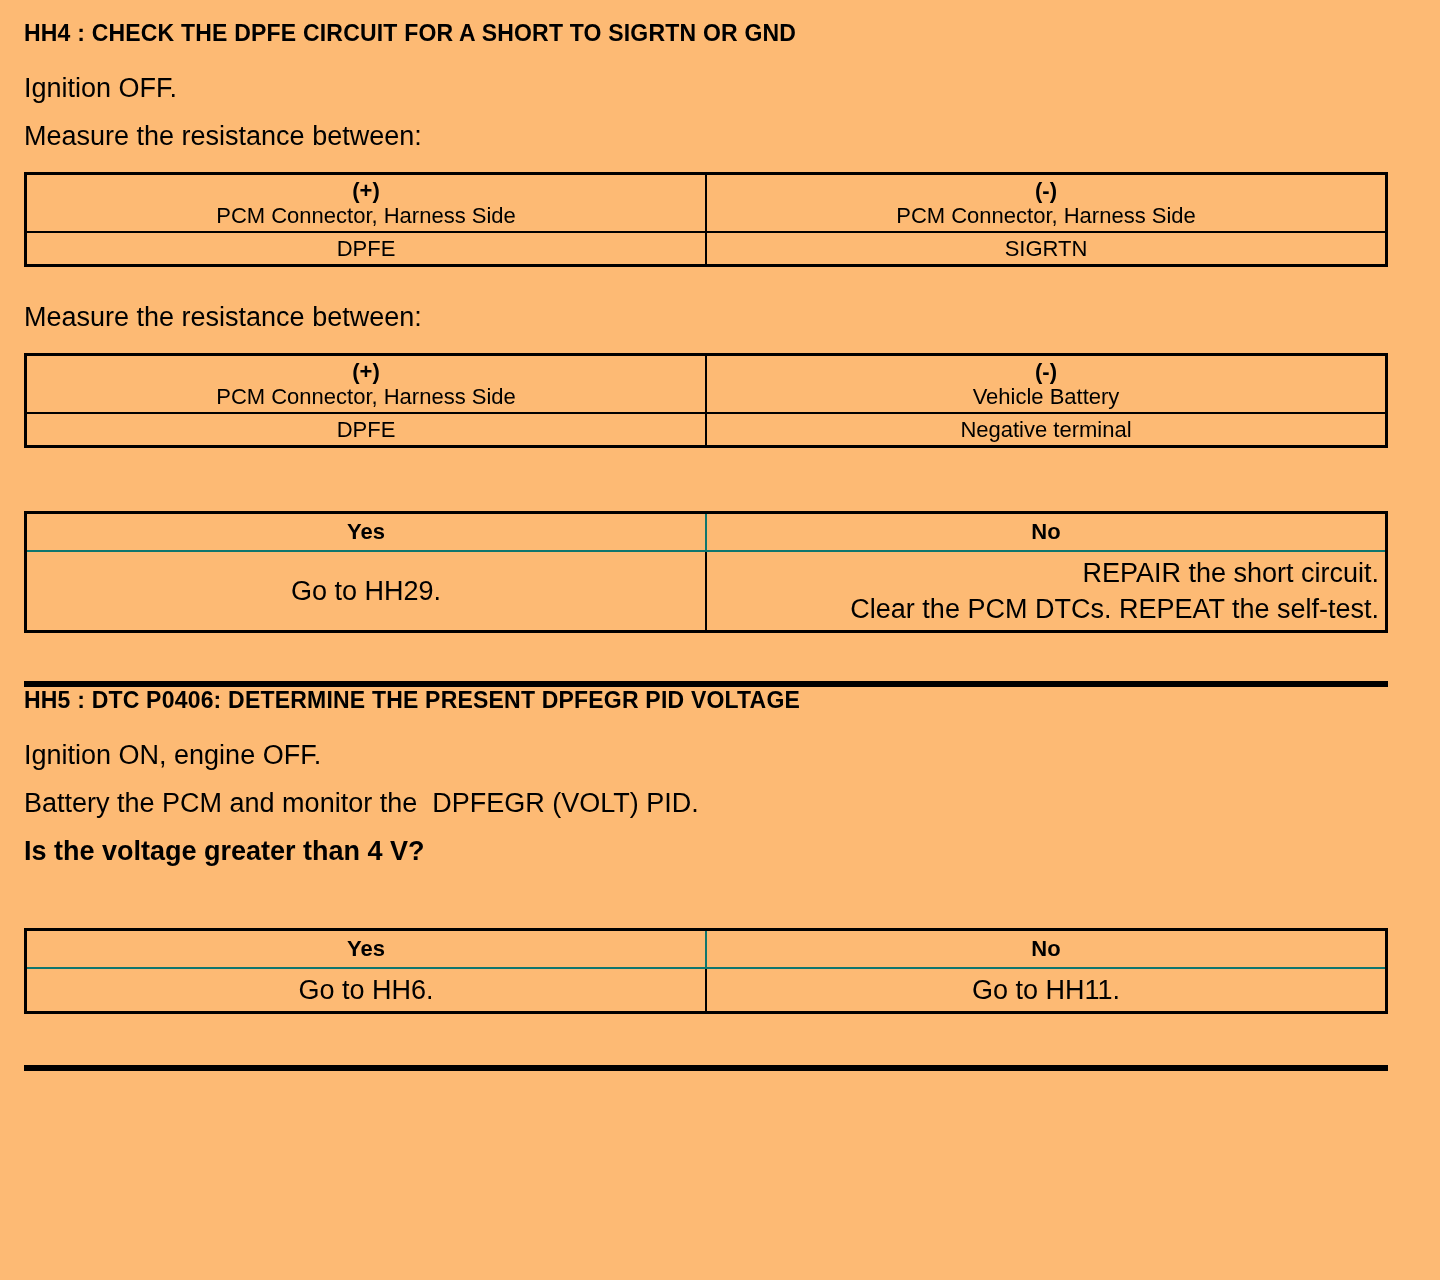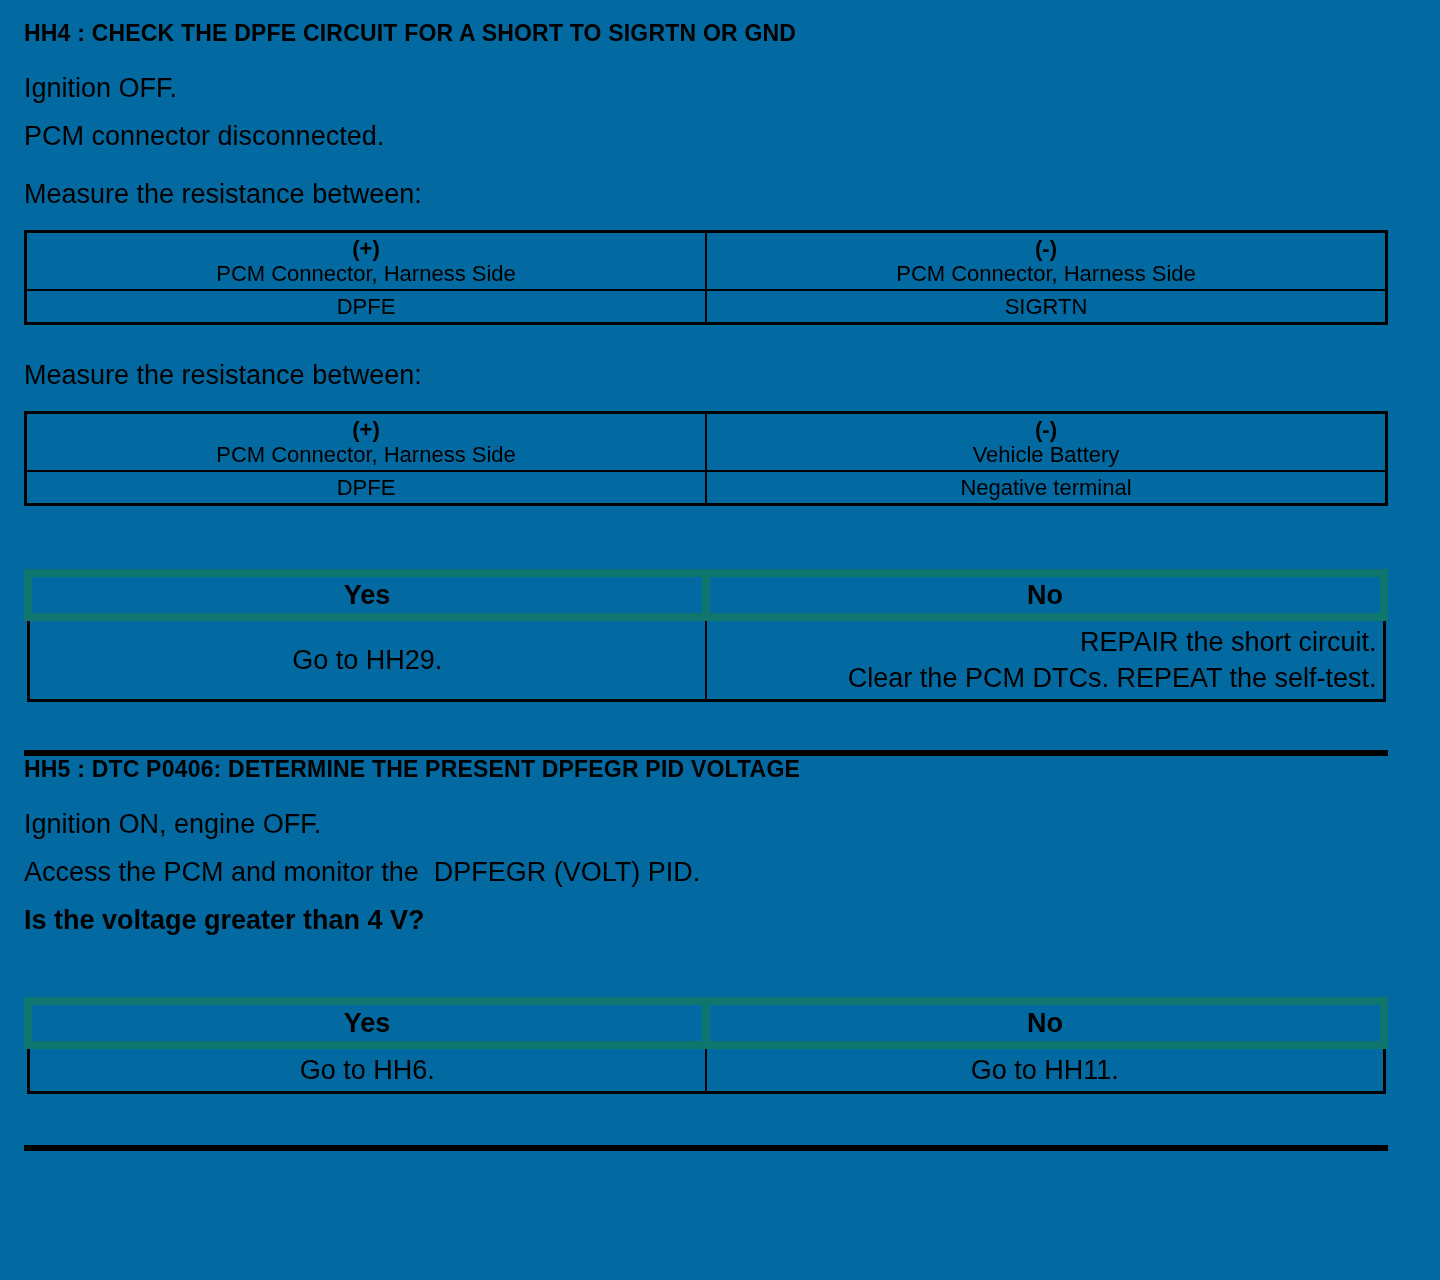--- a/index.html
+++ b/index.html
@@ -10,21 +10,21 @@
   }
   body {
     font-family: "Liberation Sans", sans-serif;
     color: #000000;
   }
   .page {
     width: 1440px;
     height: 1280px;
     padding: 20px 52px 0 24px;
     overflow: hidden;
-    background: #0369a1;
+    background: #fdba74;
   }
   .sec-heading {
     font-size: 23px;
     font-weight: bold;
     margin: 0 0 26px 0;
     letter-spacing: 0.2px;
   }
   .body-text {
     font-size: 27px;
     line-height: 30px;
@@ -58,22 +58,22 @@
     padding: 3px 6px;
     vertical-align: middle;
   }
   .cell-sign { font-weight: bold; }
   .decision-table {
     border: 3px solid #000;
     margin-top: 63px;
   }
   .decision-table.compact { margin-top: 62px; }
   .decision-table th {
-    border: 8px solid #0f766e;
-    font-size: 27px;
+    border: 2px solid #0f766e;
+    font-size: 22px;
     line-height: 30px;
     font-weight: bold;
     padding: 3px 6px;
     text-align: center;
   }
   .decision-table td {
     border: 2px solid #000;
     font-size: 27px;
     line-height: 36px;
     padding: 3px 6px;
@@ -94,21 +94,20 @@
 </style>
 </head>
 <body>
 
 <div class="page">
 
   <section>
     <h2 class="sec-heading">HH4 : CHECK THE DPFE CIRCUIT FOR A SHORT TO SIGRTN OR GND</h2>
 
     <p class="body-text">Ignition OFF.</p>
-    <p class="body-text gap-after">PCM connector disconnected.</p>
 
     <p class="body-text measure-label">Measure the resistance between:</p>
 
     <table class="meas-table">
       <tbody>
         <tr>
           <td>
             <div class="cell-sign">(+)</div>
             <div class="cell-label">PCM Connector, Harness Side</div>
           </td>
@@ -162,21 +161,21 @@
       </tbody>
     </table>
   </section>
 
   <div class="divider"></div>
 
   <section class="section-hh5">
     <h2 class="sec-heading">HH5 : DTC P0406: DETERMINE THE PRESENT DPFEGR PID VOLTAGE</h2>
 
     <p class="body-text">Ignition ON, engine OFF.</p>
-    <p class="body-text">Access the PCM and monitor the  DPFEGR (VOLT) PID.</p>
+    <p class="body-text">Battery the PCM and monitor the  DPFEGR (VOLT) PID.</p>
 
     <p class="question">Is the voltage greater than 4 V?</p>
 
     <table class="decision-table compact">
       <tbody>
         <tr>
           <th>Yes</th>
           <th>No</th>
         </tr>
         <tr>

